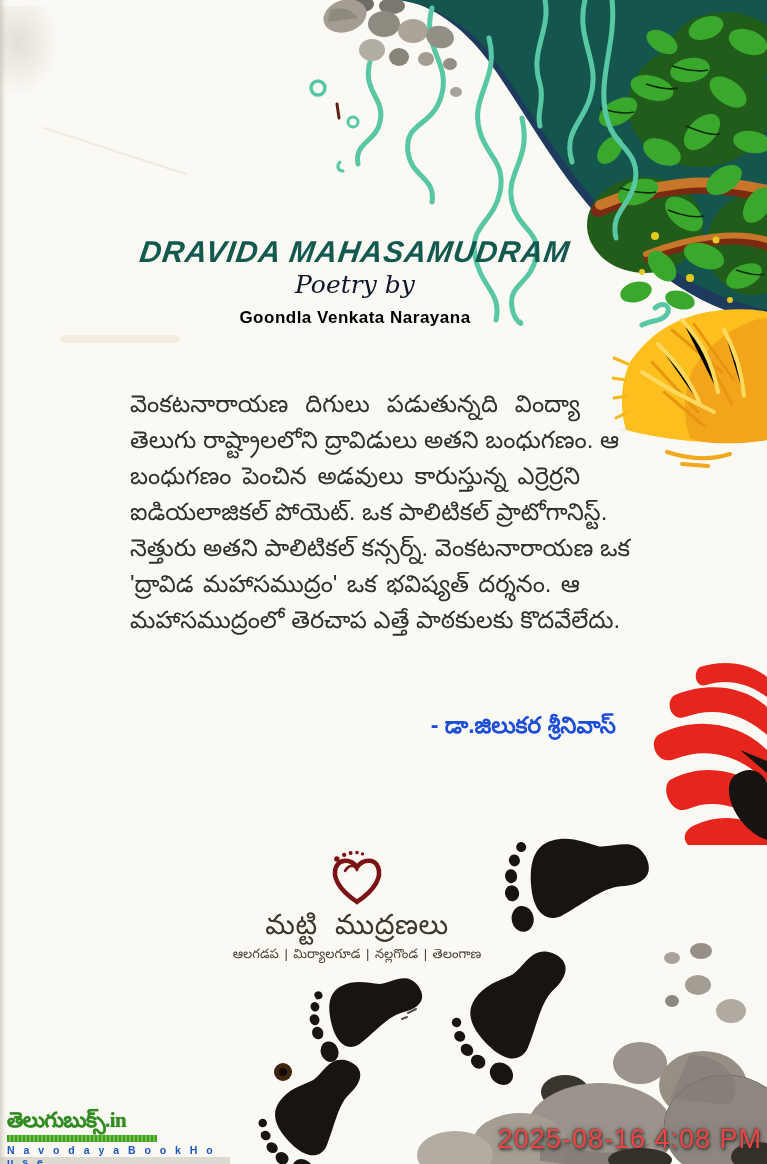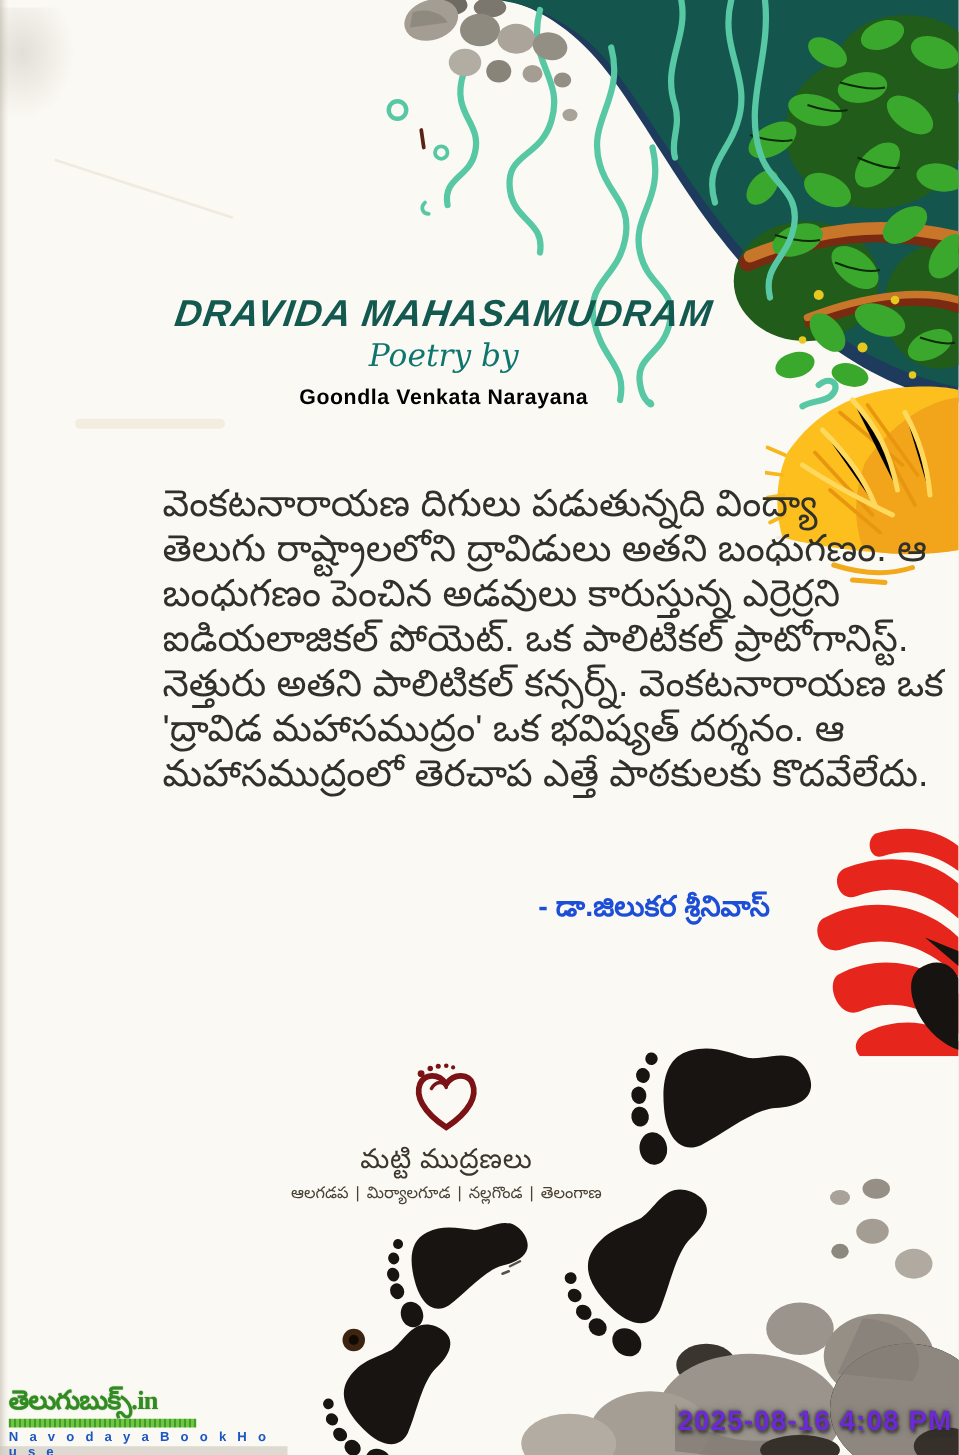--- a/index.html
+++ b/index.html
@@ -22,49 +22,49 @@
   .art{position:absolute;}
 
   
   .title-block{position:absolute;left:110px;top:236px;width:490px;text-align:center;}
   .title{
     font-size:30px;font-weight:800;font-style:italic;color:#14594f;
     letter-spacing:1px;transform:skewX(-8deg);line-height:32px;
   }
   .poetry-by{
     font-family:"DejaVu Serif", serif;font-style:italic;
-    font-size:25px;color:#0f766e;margin-top:2px;line-height:30px;
+    font-size:25px;color:#0f172a;margin-top:2px;line-height:30px;
   }
   .author{
     font-size:17px;font-weight:bold;color:#000000;letter-spacing:.5px;margin-top:4px;line-height:28px;
   }
 
   .blurb{position:absolute;left:130px;top:386px;width:450px;
-    font-size:30px;color:#31312c;}
+    font-size:24px;color:#31312c;}
   .blurb-line{height:36px;line-height:36px;text-align:justify;text-align-last:justify;white-space:nowrap;}
   .blurb-line:last-child{text-align:left;text-align-last:left;}
 
   .attribution{position:absolute;left:130px;top:712px;width:486px;
     text-align:right;font-size:23px;font-weight:bold;color:#1d4ed8;}
 
   .publisher{position:absolute;left:155px;top:850px;width:404px;text-align:center;}
   .publisher .logo{display:block;margin:0 auto 4px auto;}
-  .pub-name{font-size:22px;color:#3c362e;letter-spacing:.5px;line-height:26px;}
+  .pub-name{font-size:28px;color:#3c362e;letter-spacing:.5px;line-height:26px;font-family:Liberation Mono, monospace;}
   .pub-locations{font-size:13px;color:#484136;margin-top:6px;word-spacing:2px;}
 
   .watermark{position:absolute;left:7px;top:1106px;width:220px;}
   .wm-site{font-size:21px;font-weight:bold;color:#2f8c1f;line-height:28px;
     font-family:"Liberation Serif", serif;letter-spacing:-.5px;
     text-shadow:0 0 1px rgba(30,90,20,.6);}
   .wm-grass{width:150px;height:7px;margin:1px 0 2px 0;
     background:repeating-linear-gradient(90deg,#3f9e2a 0 2px,#72c542 2px 4px);}
   .wm-store{font-size:10.5px;font-weight:bold;color:#1a56c4;letter-spacing:3px;line-height:12px;}
 
   .timestamp{position:absolute;right:5px;top:1124px;
-    font-size:22px;font-weight:bold;color:#6d28d9;letter-spacing:1px;
+    font-size:27px;font-weight:normal;color:#ef4444;letter-spacing:1px;
     text-shadow:1px 2px 3px rgba(45,45,42,.95), -1px -1px 2px rgba(70,70,65,.7), 0 0 6px rgba(60,60,55,.5);
     z-index:30;}
 </style>
 </head>
 <body>
 
 <div class="cover">
 
   <div class="edge-left"></div>
   <div class="smudge-tl"></div>

